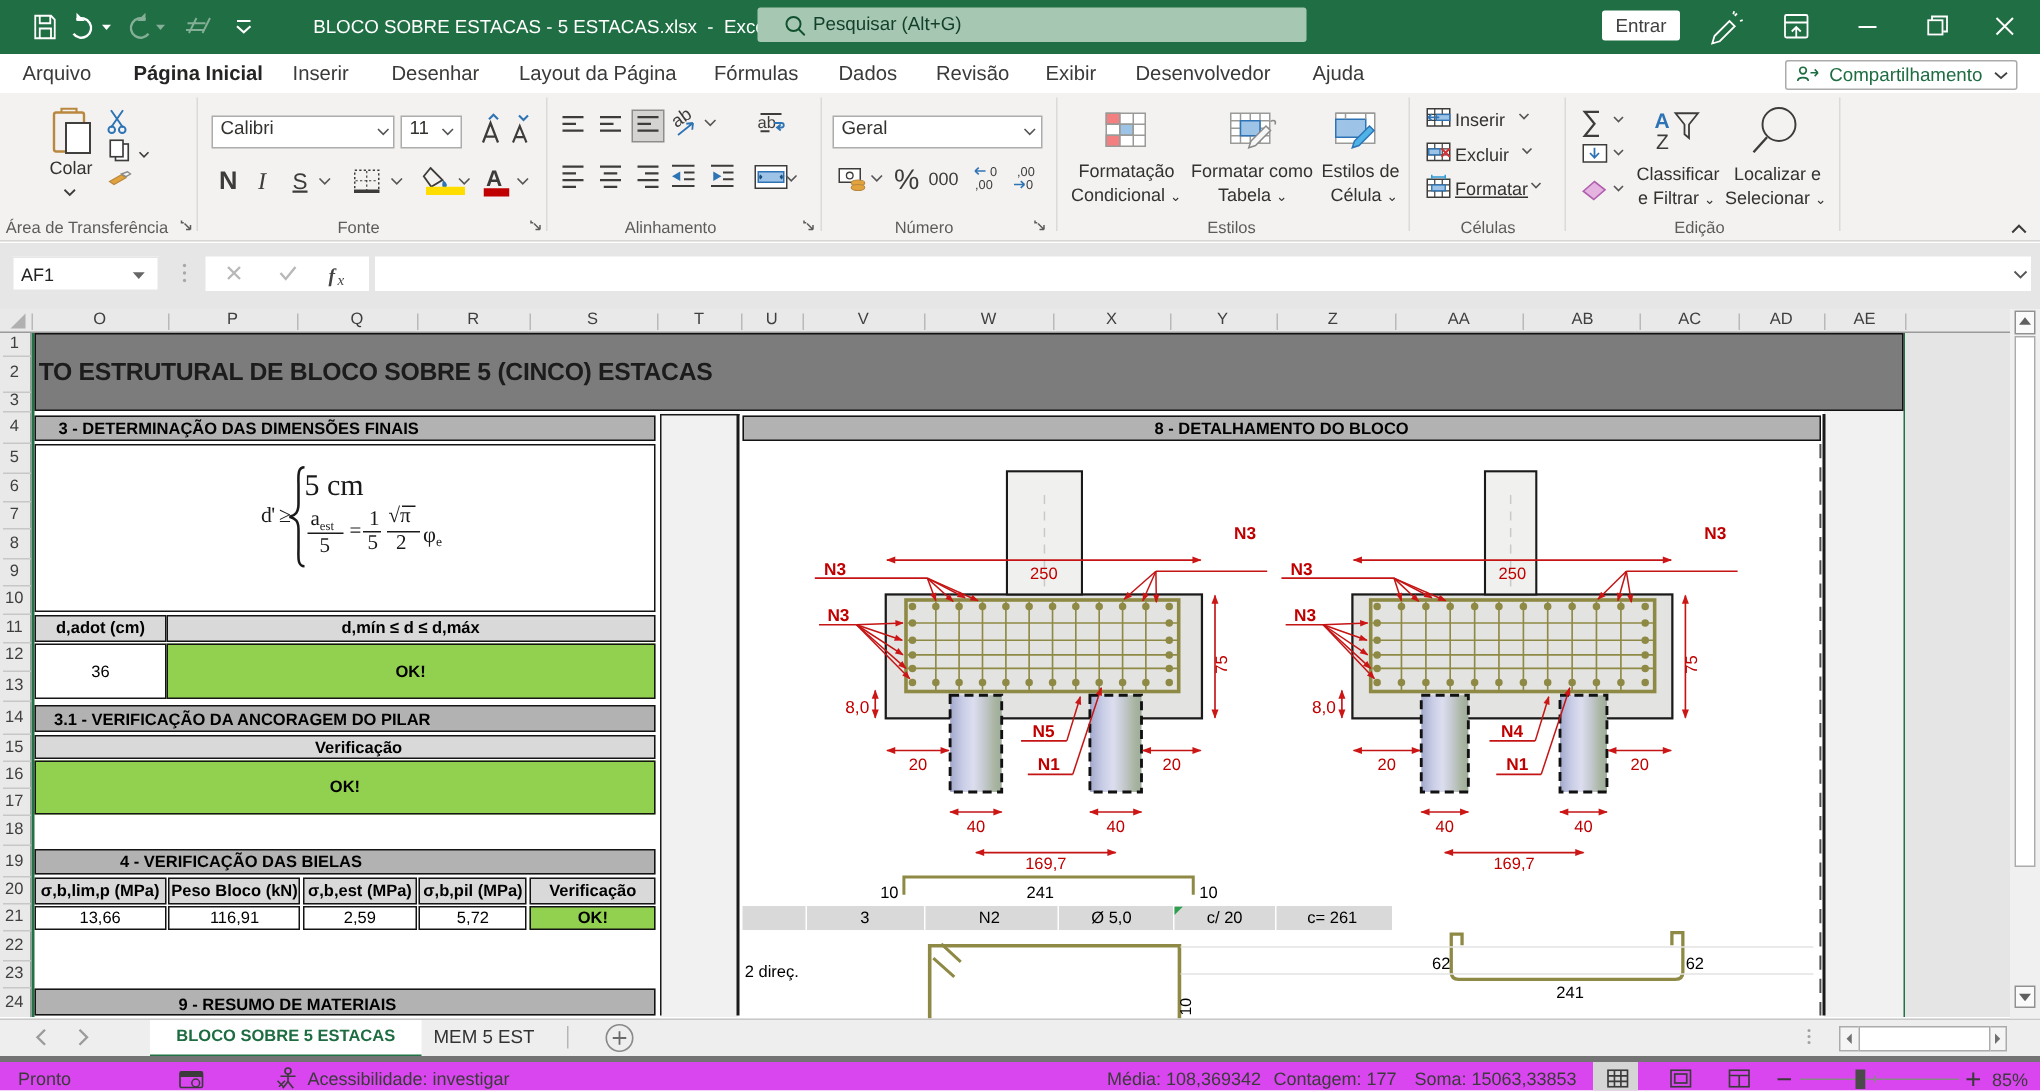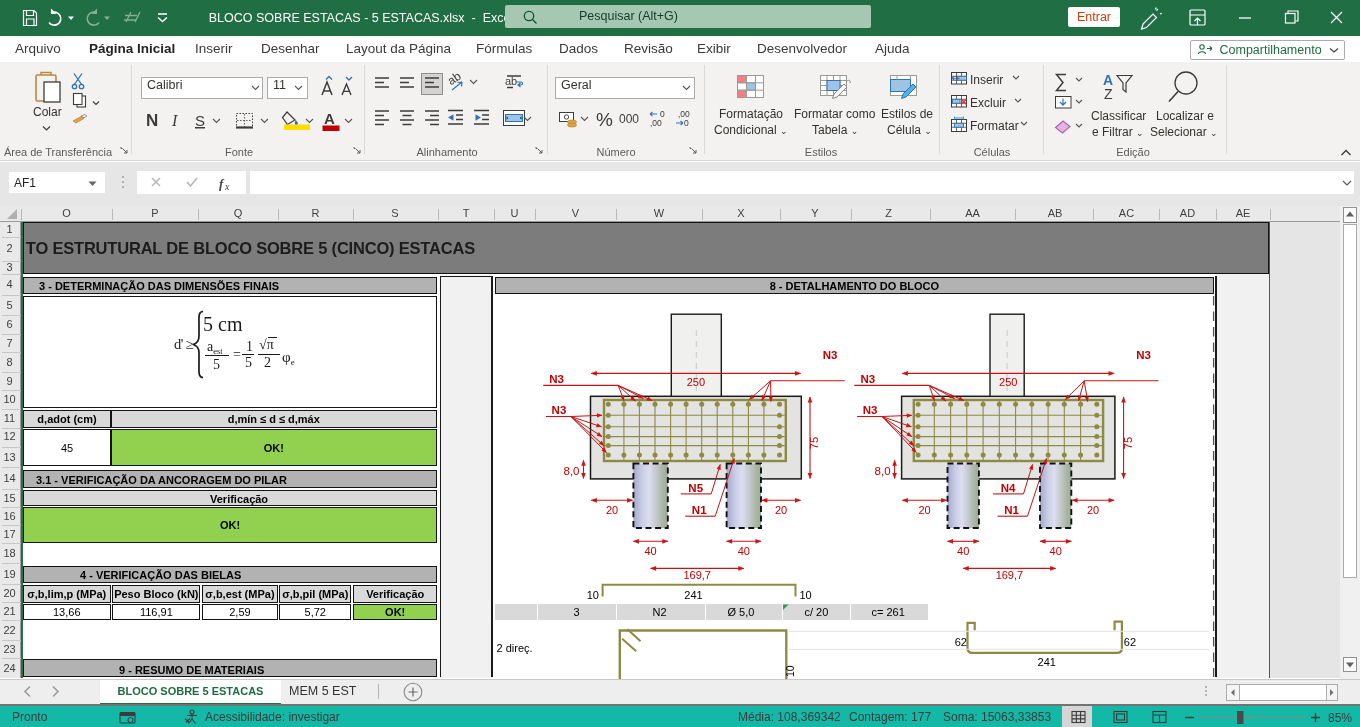--- a/index.html
+++ b/index.html
@@ -3,21 +3,21 @@
 <meta charset="utf-8">
 <style>
 * { margin:0; padding:0; box-sizing:border-box; }
 html,body { width:1360px; height:727px; overflow:hidden; font-family:"Liberation Sans", sans-serif; }
 body { position:relative; background:#fff; }
 .abs { position:absolute; }
 
 #titlebar { position:absolute; left:0; top:0; width:1360px; height:36px; background:#206E43; }
 #titlebar .ttl { position:absolute; top:11px; left:137px; width:420px; text-align:center; color:#fff; font-size:12.5px; white-space:nowrap;padding-left:28px; }
 #searchbox { position:absolute; left:505px; top:5px; width:366px; height:23px; background:#A6C8B3; border-radius:2px; color:#14402a; font-size:12.5px; line-height:23px; }
-#entrar { position:absolute; left:1068px; top:7px; width:52px; height:20px; background:#fff; border-radius:2px; color:#c2410c; font-size:12.5px; text-align:center; line-height:20px; }
+#entrar { position:absolute; left:1068px; top:7px; width:52px; height:20px; background:#fff; border-radius:2px; color:#404040; font-size:12.5px; text-align:center; line-height:20px; }
 
 #menurow { position:absolute; left:0; top:36px; width:1360px; height:26px; background:#fff; }
 #menurow .tab { position:absolute; top:0; height:26px; line-height:25px; font-size:13.5px; color:#3b3a39; }
 #menurow .active { color:#252423; font-weight:bold; }
 #underl { position:absolute; left:89px; top:59.5px; width:80px; height:2.5px; background:#217346; }
 #share { position:absolute; left:1190px; top:3.5px; width:155px; height:20.5px; border:1px solid #ababab; border-radius:2px; background:#fff; color:#1E6C41; font-size:12.5px; line-height:19px; }
 
 #ribbon { position:absolute; left:0; top:62px; width:1360px; height:99px; background:#f3f2f0; border-bottom:1px solid #d8d6d4; }
 .glabel { position:absolute; top:84px; font-size:11px; color:#5c5b59; width:200px; margin-left:-100px; text-align:center; }
 .gdiv { position:absolute; top:3px; height:89px; width:1px; background:#dcdad8; }
@@ -38,21 +38,21 @@
 #sheet { position:absolute; left:0; top:0; width:1360px; height:0; overflow:visible; }
 .box { position:absolute; border:1.6px solid #141414; font-size:11px; }
 .band { background:#b2b2b2; font-weight:bold; color:#000; }
 .sub { background:#d9d9d9; font-weight:bold; color:#000; }
 .grn { background:#92d050; font-weight:bold; color:#000; }
 .cc { display:flex; align-items:center; justify-content:center; }
 
 #tabbar { position:absolute; left:0; top:679px; width:1360px; height:24.5px; background:#eeeeee; border-top:1px solid #c8c8c8; }
 #tabactive { position:absolute; left:100px; top:0px; width:181px; height:24.5px; background:#fff; border-bottom:2.5px solid #217346; color:#1E6C41; font-weight:bold; font-size:11px; text-align:center; line-height:22px; }
 
-#statusbar { position:absolute; left:0; top:703.5px; width:1360px; height:23.5px; background:#14b8a6; border-top:2px solid #737373; font-size:12px; color:#3b3b3b; }
+#statusbar { position:absolute; left:0; top:703.5px; width:1360px; height:23.5px; background:#d946ef; border-top:4px solid #737373; font-size:12px; color:#3b3b3b; }
 #statusbar span { position:absolute; top:4px; }
 svg.over { position:absolute; left:0; top:0; pointer-events:none; }
 </style>
 </head>
 <body>
 <div id="titlebar">
   <svg class="over" width="1360" height="36">
 
     <g stroke="#fff" stroke-width="1.2" fill="none">
       <path d="M23.5,10.5 h10.5 l2.5,2.5 v12.5 h-13 z"></path>
@@ -92,21 +92,21 @@
       <path d="M1288,13.5 v-2.5 h10 v10 h-2.5"></path>
     </g>
     <path d="M1331,12 l11,11 m0,-11 l-11,11" stroke="#fff" stroke-width="1.3"></path>
   </svg>
   <div class="ttl">BLOCO SOBRE ESTACAS - 5 ESTACAS.xlsx&nbsp;&nbsp;-&nbsp;&nbsp;Excel</div>
   <div id="searchbox"><svg width="14" height="14" style="position:absolute;left:18px;top:4.5px;">
         <g stroke="#11502e" stroke-width="1.3" fill="none">
           <circle cx="6" cy="6" r="4.7"></circle>
           <path d="M9.5,9.5 l4,4"></path>
         </g>
-      </svg><span style="margin-left:74px">Pesquisar (Alt+G)</span></div>
+      </svg><span style="margin-left:37px">Pesquisar (Alt+G)</span></div>
   <div id="entrar">Entrar</div>
 </div>
 <div id="menurow">
   <span class="tab" style="left:15px">Arquivo</span>
   <span class="tab active" style="left:89px">Página Inicial</span>
   <span class="tab" style="left:195px">Inserir</span>
   <span class="tab" style="left:261px">Desenhar</span>
   <span class="tab" style="left:346px">Layout da Página</span>
   <span class="tab" style="left:476px">Fórmulas</span>
   <span class="tab" style="left:559px">Dados</span>
@@ -339,21 +339,21 @@
   <div class="ribtxt" style="left:719px; top:45px;">Formatação</div>
   <div class="ribtxt" style="left:714px; top:61px;">Condicional <span style="font-size:9px">⌄</span></div>
   <div class="ribtxt" style="left:794px; top:45px;">Formatar como</div>
   <div class="ribtxt" style="left:812px; top:61px;">Tabela <span style="font-size:9px">⌄</span></div>
   <div class="ribtxt" style="left:881px; top:45px;">Estilos de</div>
   <div class="ribtxt" style="left:887px; top:61px;">Célula <span style="font-size:9px">⌄</span></div>
   <div class="glabel" style="left:821px;">Estilos</div>
   <div class="gdiv" style="left:939px;"></div>
   <div class="ribtxt" style="left:970px; top:11px;">Inserir</div>
   <div class="ribtxt" style="left:970px; top:34px;">Excluir</div>
-  <div class="ribtxt" style="left:970px; top:57px;">Formatar</div>
+  <div class="ribtxt" style="left:970px; top:57px;text-decoration:underline;">Formatar</div>
   <div class="glabel" style="left:992px;">Células</div>
   <div class="gdiv" style="left:1043px;"></div>
   <div class="ribtxt" style="left:1091px; top:47px;">Classificar</div>
   <div class="ribtxt" style="left:1092px; top:63px;">e Filtrar <span style="font-size:9px">⌄</span></div>
   <div class="ribtxt" style="left:1156px; top:47px;">Localizar e</div>
   <div class="ribtxt" style="left:1150px; top:63px;">Selecionar <span style="font-size:9px">⌄</span></div>
   <div class="glabel" style="left:1133px;">Edição</div>
   <div class="gdiv" style="left:1226px;"></div>
 </div>
 <div id="fbar">
@@ -491,21 +491,21 @@
   </div>
 
   <div class="box band" style="left:23px; top:276.8px; width:414px; height:17px;">
       <span style="position:absolute; left:15px; top:2px;">3 - DETERMINAÇÃO DAS DIMENSÕES FINAIS</span>
     </div>
   <div class="box" style="left:23px; top:295.8px; width:414px; height:112.7px; background:#fff;"></div>
   <div class="box sub cc" style="left:23px; top:410.3px; width:88px; height:17.7px;">d,adot (cm)</div>
   <div class="box sub" style="left:110.5px; top:410.3px; width:326.5px; height:17.7px;">
       <span class="cc" style="width:100%;height:100%">d,mín ≤ d ≤ d,máx</span>
     </div>
-  <div class="box cc" style="left:23px; top:429.3px; width:88px; height:37.2px; background:#fff;">45</div>
+  <div class="box cc" style="left:23px; top:429.3px; width:88px; height:37.2px; background:#fff;">36</div>
   <div class="box grn cc" style="left:110.5px; top:429.3px; width:326.5px; height:37.2px;">OK!</div>
   <div class="box band" style="left:23px; top:470.3px; width:414px; height:18.2px;">
       <span style="position:absolute; left:12px; top:2.5px;">3.1 - VERIFICAÇÃO DA ANCORAGEM DO PILAR</span>
     </div>
   <div class="box sub" style="left:23px; top:490.3px; width:414px; height:15.7px;">
       <span style="position:absolute; left:186px; top:1.5px;">Verificação</span>
     </div>
   <div class="box grn cc" style="left:23px; top:507.3px; width:414px; height:35.5px;">OK!</div>
   <div class="box band" style="left:23px; top:566.3px; width:414px; height:17.2px;">
       <span style="position:absolute; left:56px; top:2px;">4 - VERIFICAÇÃO DAS BIELAS</span>

